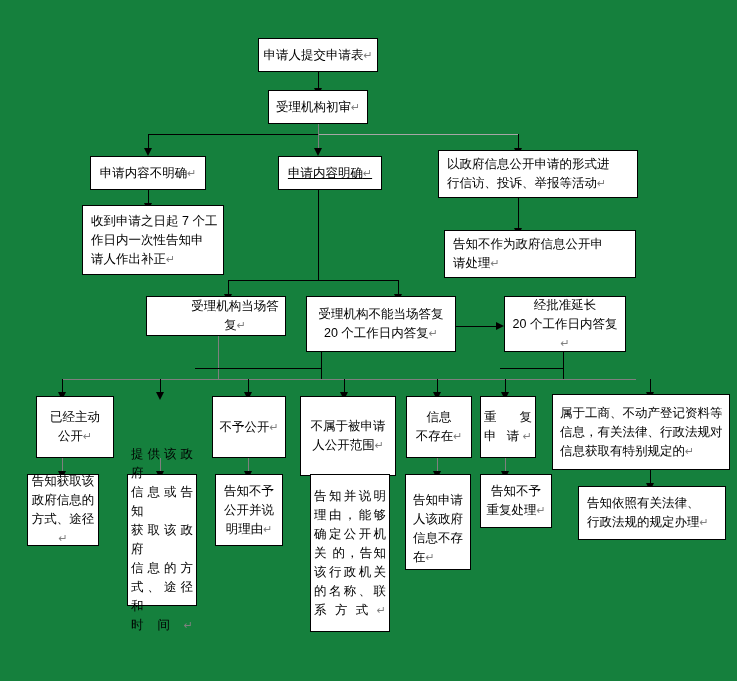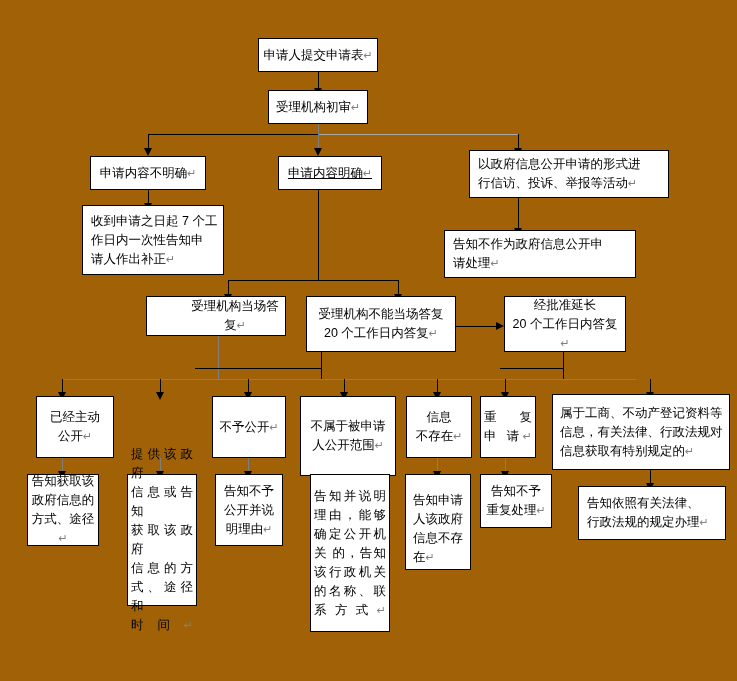--- a/index.html
+++ b/index.html
@@ -1,17 +1,17 @@
 <!DOCTYPE html>
 <html><head>
 <meta charset="utf-8">
 <style>
   html,body{margin:0;padding:0;background:#ffffff;}
   body{width:737px;height:681px;font-family:"Liberation Sans","DejaVu Sans",sans-serif;color:#000;}
-  #canvas{position:relative;width:737px;height:681px;overflow:hidden;background:#a16207;}
+  #canvas{position:relative;width:737px;height:681px;overflow:hidden;background:#15803d;}
 
   .node{
     position:absolute;
     border:1px solid #000;
     background:#fff;
     box-sizing:border-box;
     font-size:12.5px;
     line-height:19px;
     text-align:center;
     color:#000;
@@ -128,21 +128,21 @@
   </div>
 
   <div class="node" style="left:90px;top:156px;width:116px;height:34px;">
     <span>申请内容不明确<span class="pilcrow">↵</span></span>
   </div>
 
   <div class="node" style="left:278px;top:156px;width:104px;height:34px;text-decoration:underline;">
     <span>申请内容明确<span class="pilcrow">↵</span></span>
   </div>
 
-  <div class="node left" style="left:438px;top:150px;width:200px;height:48px;padding-left:8px;margin-left:31px;">
+  <div class="node left" style="left:438px;top:150px;width:200px;height:48px;padding-left:8px;">
     <span>以政府信息公开申请的形式进
 行信访、投诉、举报等活动<span class="pilcrow">↵</span></span>
   </div>
 
   <div class="node left" style="left:82px;top:205px;width:142px;height:70px;padding-left:8px;">
     <span>收到申请之日起 7 个工
 作日内一次性告知申
 请人作出补正<span class="pilcrow">↵</span></span>
   </div>
 

